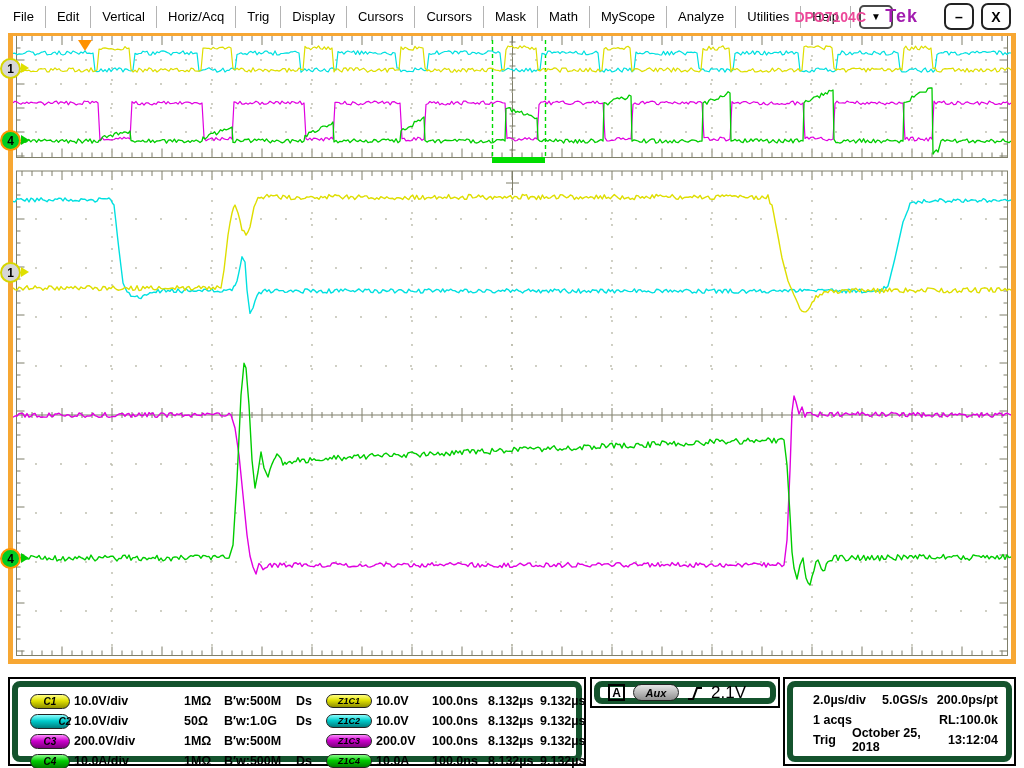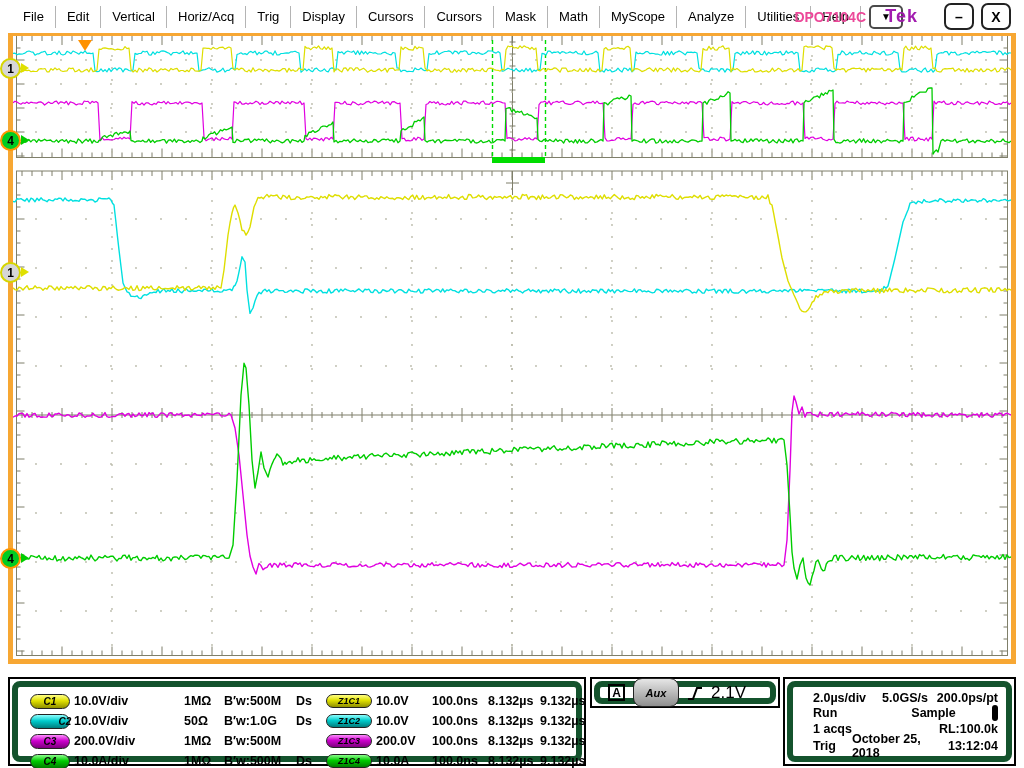--- a/index.html
+++ b/index.html
@@ -1,21 +1,21 @@
 <!DOCTYPE html>
 <html><head>
 <meta charset="utf-8">
 <style>
   html,body{margin:0;padding:0}
   body{width:1024px;height:768px;background:#fff;position:relative;overflow:hidden;
        font-family:"Liberation Sans",sans-serif;}
 
   
   .menubar{position:absolute;left:0;top:0;width:1024px;height:33px;background:#fff;
-           display:flex;align-items:center;padding-left:12px;box-sizing:border-box}
+           display:flex;align-items:center;padding-left:2px;box-sizing:border-box}
   .menu-item{font-size:13px;color:#000;padding:0 11px;height:22px;line-height:22px;
              border-right:1px solid #b4b4b4;white-space:nowrap;cursor:default}
   .menu-drop{margin-left:8px;width:34px;height:24px;border:2px solid #4a4a4a;border-radius:5px;
              display:flex;align-items:center;justify-content:center;font-size:10px;box-sizing:border-box}
   .model-label{position:absolute;right:158px;top:9px;font-size:14px;font-weight:bold;color:#ec4899}
   .brand-logo{position:absolute;right:106px;top:6px;font-size:18px;font-weight:bold;
               color:#a21caf;letter-spacing:1px}
   .win-btn{position:absolute;top:3px;width:30px;height:27px;border:2px solid #222;border-radius:7px;
            display:flex;align-items:center;justify-content:center;font-weight:bold;font-size:14px;
            background:#fff;box-sizing:border-box}
@@ -49,21 +49,21 @@
 
   .ch-row{display:grid;grid-template-columns:44px 110px 40px 72px 30px 50px 56px 56px 52px 46px;
           align-items:center;height:20px;font-size:12.5px;font-weight:bold;color:#000}
   .pill{width:40px;height:15px;border-radius:8px;border:1px solid #222;box-sizing:border-box;
         display:flex;align-items:center;justify-content:center;
         font-size:10px;font-weight:bold;font-style:italic;color:#000}
   .zpill{width:46px;height:14px;font-size:9px}
 
   .trig-a{width:17px;height:17px;border:2px solid #000;box-sizing:border-box;
           display:flex;align-items:center;justify-content:center;font-size:12px;font-weight:bold}
-  .aux-pill{width:46px;height:29px;border-radius:9px;border:1px solid #222;box-sizing:border-box;
+  .aux-pill{width:46px;height:17px;border-radius:9px;border:1px solid #222;box-sizing:border-box;
             background:linear-gradient(180deg,#e6e6e6,#8f8f8f);display:flex;align-items:center;
             justify-content:center;font-size:11px;font-weight:bold;font-style:italic}
   .trig-level{font-size:17px;font-weight:normal}
 
   .acq-row{height:20px;display:flex;align-items:center;font-size:12.5px;font-weight:bold}
   .acq-mid{margin-left:16px}
   .acq-right{margin-left:auto}
   .thermo{width:6px;height:16px;background:#000;border-radius:3px;margin-left:auto}
 </style>
 </head>
@@ -1777,25 +1777,20 @@
 </div>
 
 <div class="readout-box right-box">
   <div class="readout-inner right-inner">
     <div class="acq-row">
       <span>2.0µs/div</span>
       <span class="acq-mid">5.0GS/s</span>
       <span class="acq-right">200.0ps/pt</span>
     </div>
     <div class="acq-row">
-      <span>Run</span>
-      <span class="acq-mid" style="margin-left:74px">Sample</span>
-      <span class="thermo"></span>
-    </div>
-    <div class="acq-row">
       <span>1 acqs</span>
       <span class="acq-right">RL:100.0k</span>
     </div>
     <div class="acq-row">
       <span>Trig</span>
       <span class="acq-mid">October 25, 2018</span>
       <span class="acq-right">13:12:04</span>
     </div>
   </div>
 </div>

